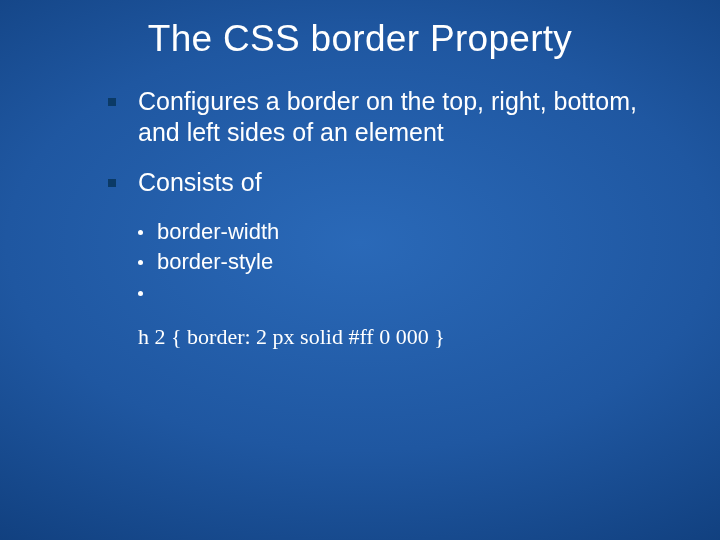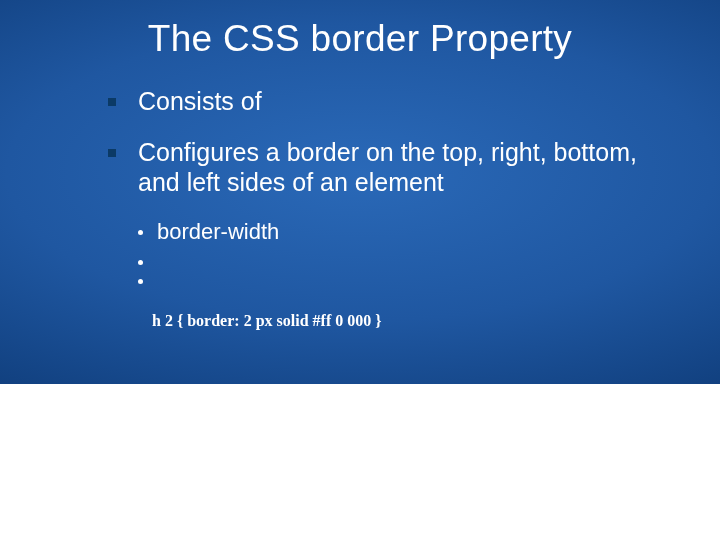--- a/index.html
+++ b/index.html
@@ -1,54 +1,55 @@
 <!DOCTYPE html>
 <html><head>
 <meta charset="utf-8">
 <style>
   html,body{margin:0;padding:0;width:720px;height:540px;overflow:hidden;font-family:Verdana,Geneva,sans-serif}
-  .slide{width:720px;height:384px;background:radial-gradient(ellipse 140% 110% at 50% 45%,#2a69b8 0%,#1f57a1 35%,#11407f 62%,#082a58 85%,#041d3f 100%);color:#fff;box-sizing:border-box;padding:18px 40px 30px 40px;position:relative}
+  .slide{width:720px;height:540px;background:radial-gradient(ellipse 140% 110% at 50% 45%,#2a69b8 0%,#1f57a1 35%,#11407f 62%,#082a58 85%,#041d3f 100%);color:#fff;box-sizing:border-box;padding:18px 40px 30px 40px;position:relative}
   .title{font-size:37px;text-align:center;margin:0 0 26px 0;font-weight:400;letter-spacing:.3px}
   .body{margin-left:68px;margin-right:20px}
   .b1{display:flex;align-items:flex-start;margin-bottom:20px}
   .sq{width:8px;height:8px;background:#0b3a66;margin-top:12px;margin-right:22px;flex-shrink:0}
   .b1-text{font-size:25px;line-height:1.22}
   .b2-group{margin-left:30px;margin-top:3px;margin-bottom:28px}
   .b2{display:flex;align-items:flex-start;margin-bottom:2px}
   .dot{width:5px;height:5px;border-radius:50%;background:#fff;margin-top:12px;margin-right:14px;flex-shrink:0}
   .b2-text{font-size:22px;line-height:1.3}
-  .code-line{font-family:"Times New Roman",Times,serif;font-size:16px;font-weight:700;margin-left:44px;margin-bottom:22px}
+  .code-line{font-family:"Times New Roman",Times,serif;font-size:22px;font-weight:400;margin-left:30px;margin-bottom:22px}
   .example-wrap{margin-left:30px}
   .example{display:inline-block;background:#fff;border:2px solid #d40000;padding:1px 6px 2px 0;color:#000;font-family:"Times New Roman",Times,serif;font-weight:700;font-size:15px;width:234px;box-sizing:border-box}
 </style>
 </head>
 <body>
 
 <div class="slide">
   <h1 class="title">The CSS border Property</h1>
 
   <div class="body">
 
     <div class="b1">
       <span class="sq"></span>
-      <span class="b1-text">Consists of</span>
+      <span class="b1-text">Configures a border on the top, right, bottom, and left sides of an element</span>
     </div>
 
     <div class="b1">
       <span class="sq"></span>
-      <span class="b1-text">Configures a border on the top, right, bottom, and left sides of an element</span>
+      <span class="b1-text">Consists of</span>
     </div>
 
     <div class="b2-group">
       <div class="b2">
         <span class="dot"></span>
         <span class="b2-text">border-width</span>
       </div>
       <div class="b2">
         <span class="dot"></span>
+        <span class="b2-text">border-style</span>
       </div>
       <div class="b2">
         <span class="dot"></span>
       </div>
     </div>
 
     <div class="code-line">h 2 { border: 2 px solid #ff 0 000 }</div>
 
 
   </div>

